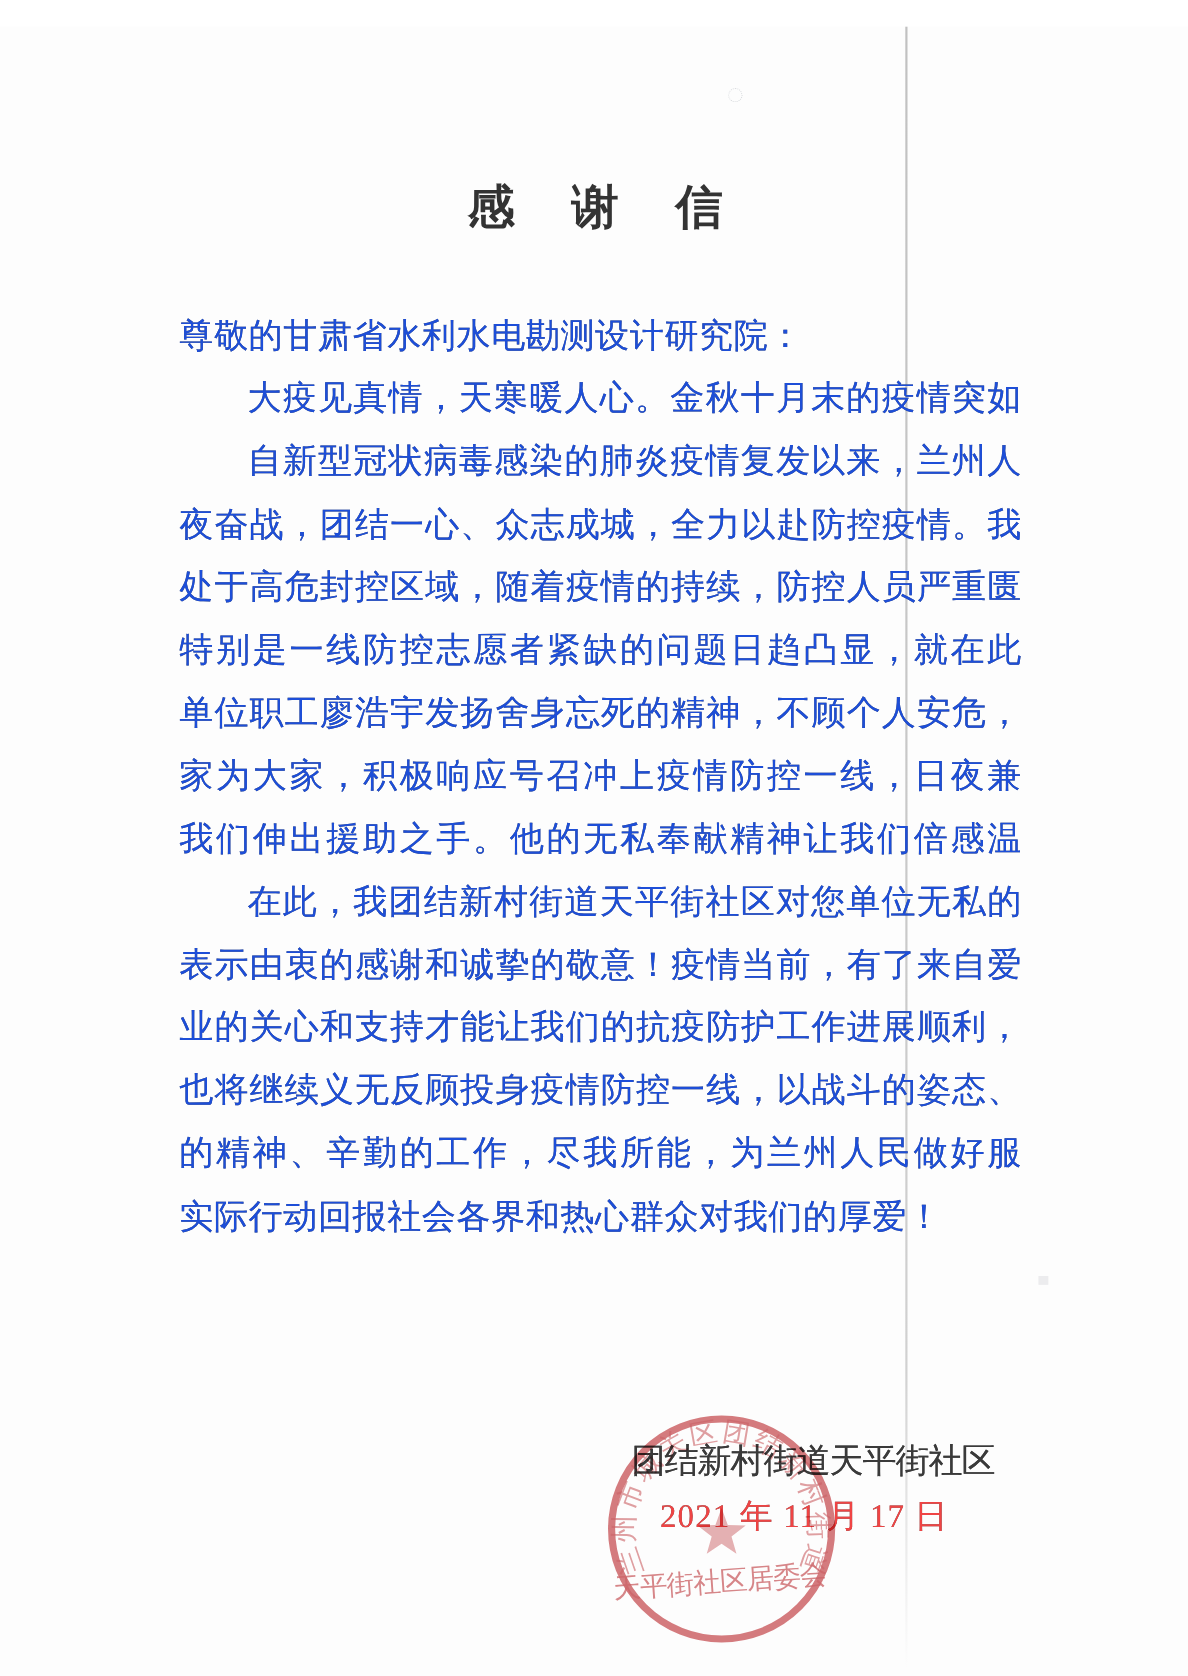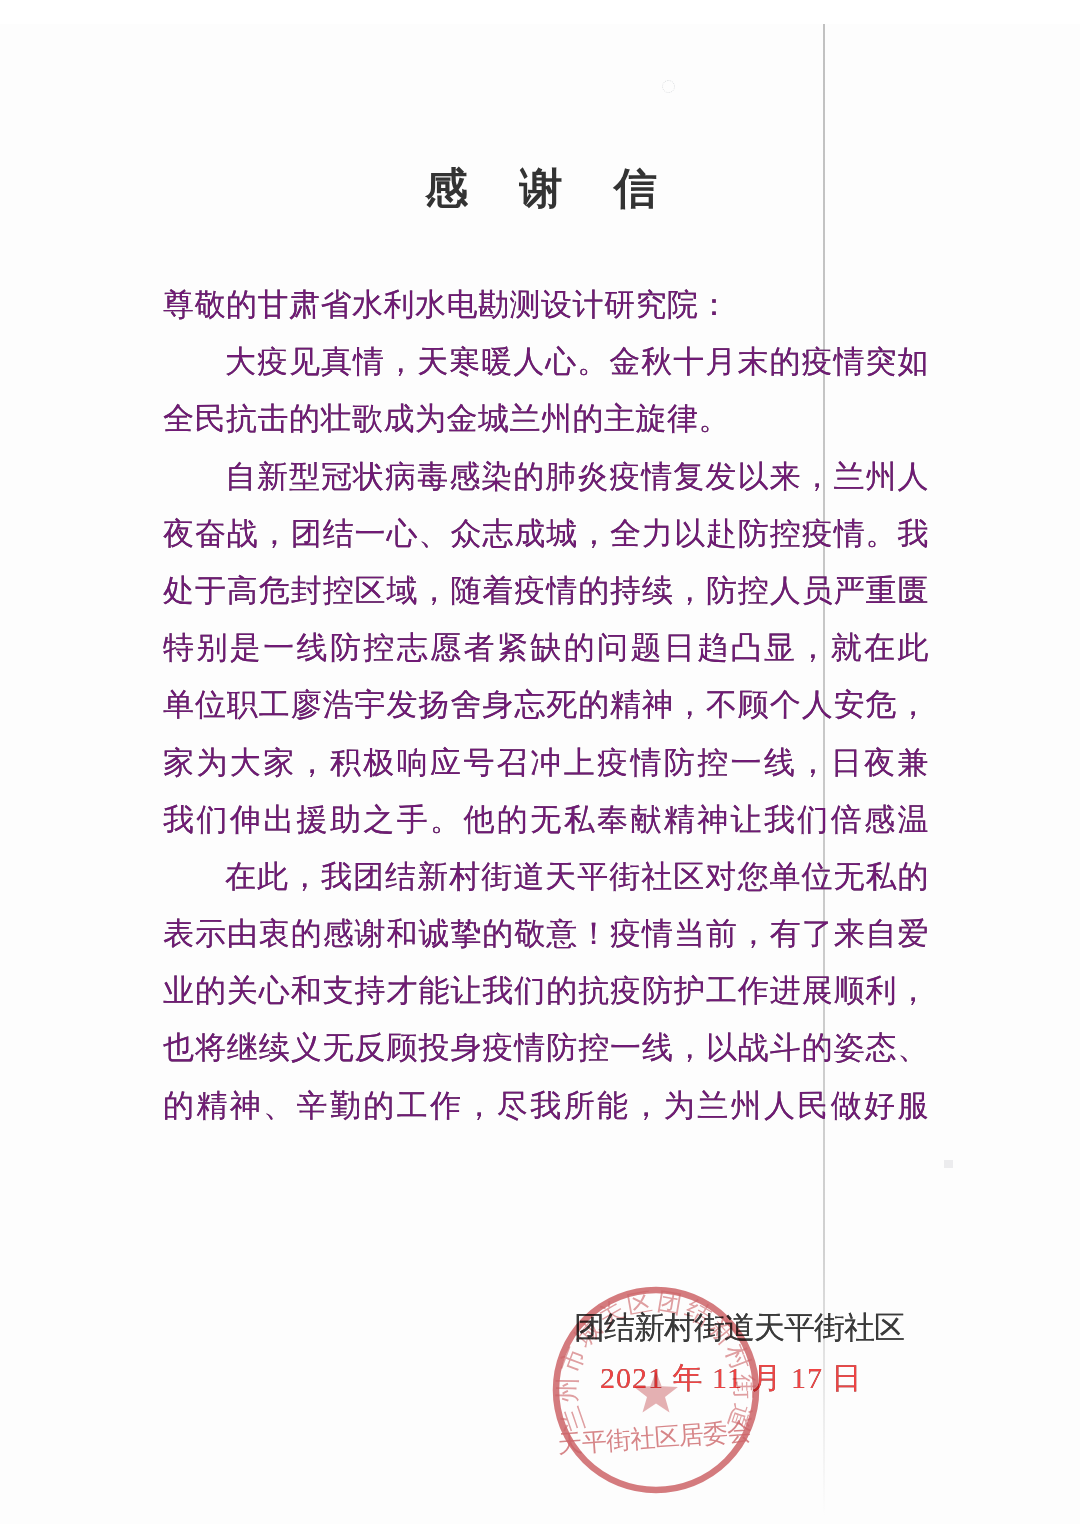--- a/index.html
+++ b/index.html
@@ -64,21 +64,21 @@
     left: 163px;
     top: 252px;
     width: 766px;
   }
   .line {
     height: 57.2px;
     line-height: 57.2px;
     font-size: 31px;
     letter-spacing: 0.5px;
     white-space: nowrap;
-    color: #701a75;
+    color: #1d4ed8;
     text-shadow: 0 0 0.4px #555;
   }
   .line.wrap {
     white-space: normal;
     overflow: hidden;
   }
   .line.full {
     text-align: justify;
     text-align-last: justify;
     white-space: normal;
@@ -127,33 +127,33 @@
 
   <div class="fold-line"></div>
   <div class="artifact-dot"></div>
   <div class="artifact-speck"></div>
 
   <div class="doc-title">感  谢  信</div>
 
   <div class="body-block">
     <div class="line">尊敬的甘肃省水利水电勘测设计研究院：</div>
     <div class="line full indent">大疫见真情，天寒暖人心。金秋十月末的疫情突如其来，</div>
-    <div class="line wrap">全民抗击的壮歌成为金城兰州的主旋律。</div>
     <div class="line full indent">自新型冠状病毒感染的肺炎疫情复发以来，兰州人民日</div>
     <div class="line full">夜奋战，团结一心、众志成城，全力以赴防控疫情。我社区</div>
     <div class="line full">处于高危封控区域，随着疫情的持续，防控人员严重匮乏，</div>
     <div class="line full">特别是一线防控志愿者紧缺的问题日趋凸显，就在此时，贵</div>
     <div class="line full">单位职工廖浩宇发扬舍身忘死的精神，不顾个人安危，舍小</div>
     <div class="line full">家为大家，积极响应号召冲上疫情防控一线，日夜兼程，对</div>
     <div class="line full">我们伸出援助之手。他的无私奉献精神让我们倍感温暖、深</div>
     <div class="line full indent">在此，我团结新村街道天平街社区对您单位无私的付出，</div>
     <div class="line full">表示由衷的感谢和诚挚的敬意！疫情当前，有了来自爱心企</div>
     <div class="line full">业的关心和支持才能让我们的抗疫防护工作进展顺利，我们</div>
     <div class="line full">也将继续义无反顾投身疫情防控一线，以战斗的姿态、担当</div>
     <div class="line full">的精神、辛勤的工作，尽我所能，为兰州人民做好服务，用</div>
+    <div class="line wrap">实际行动回报社会各界和热心群众对我们的厚爱！</div>
   </div>
 
   <div class="signature">团结新村街道天平街社区</div>
   <div class="date-line">2021 年 11 月 17 日</div>
 
   <svg class="stamp" viewBox="0 0 235 235" xmlns="http://www.w3.org/2000/svg">
     <defs>
       <path id="arcPath" d="M 46.7 156 A 80 80 0 1 1 185.3 156" fill="none"></path>
     </defs>
 

